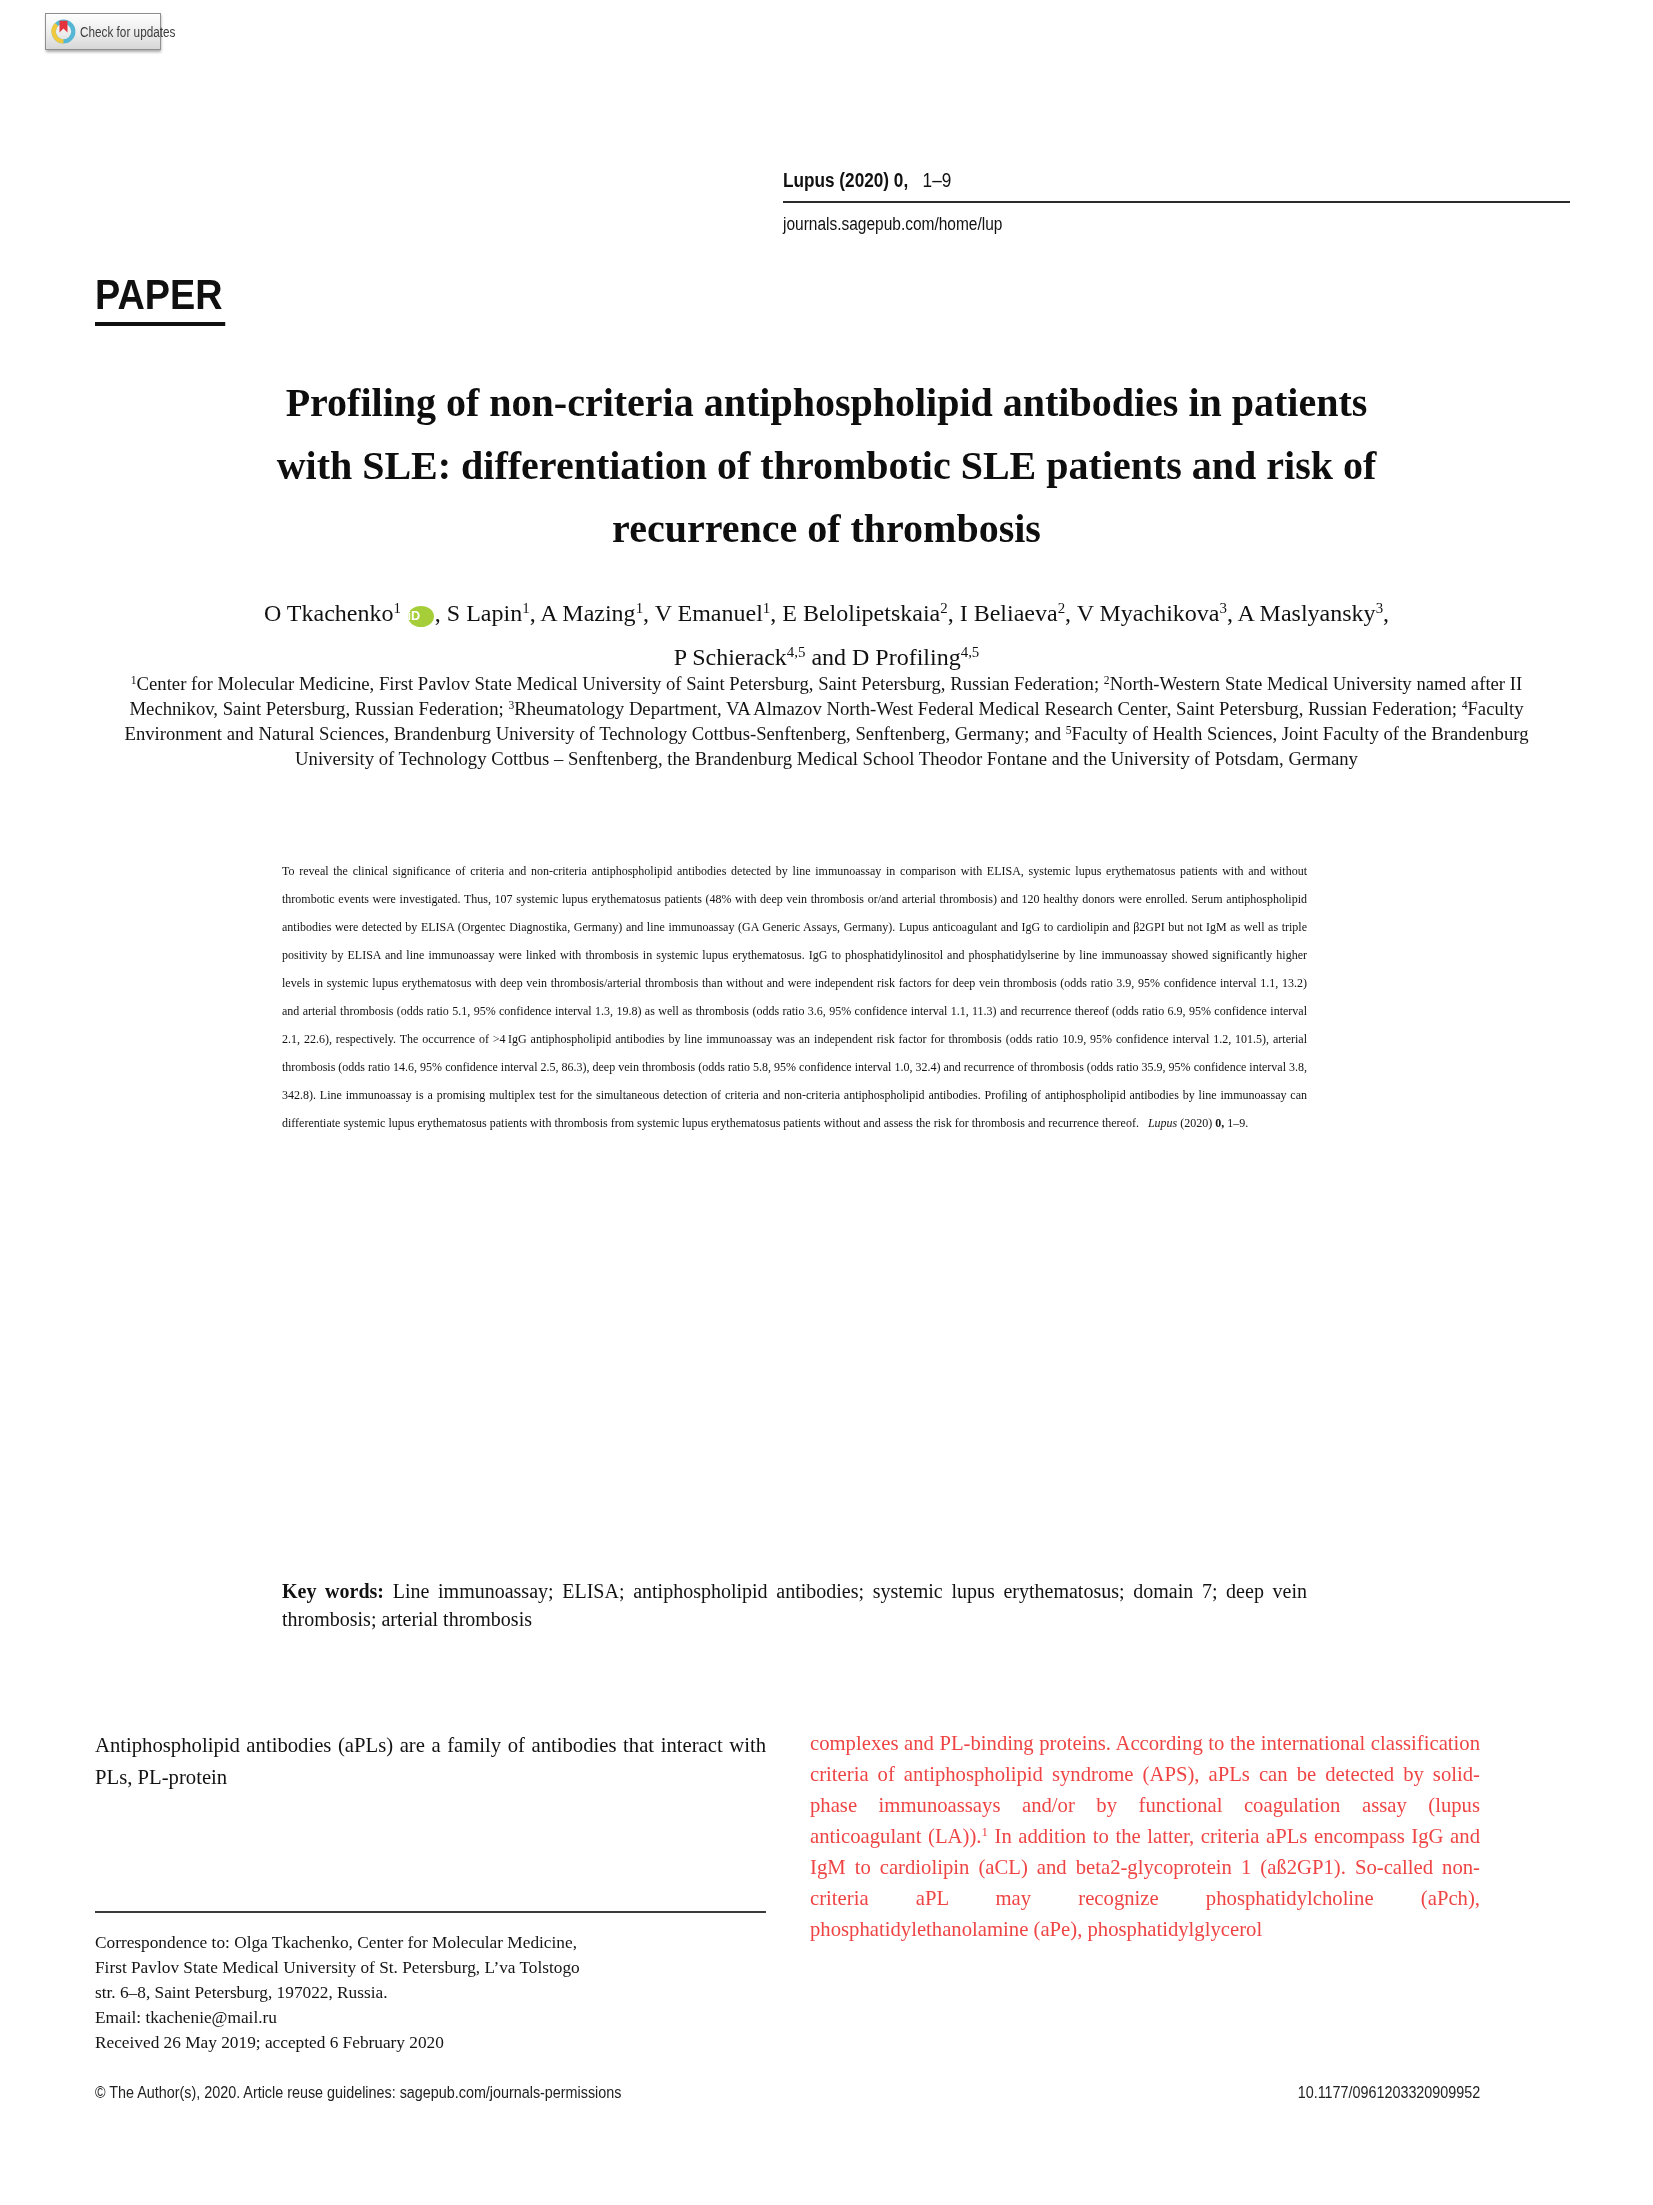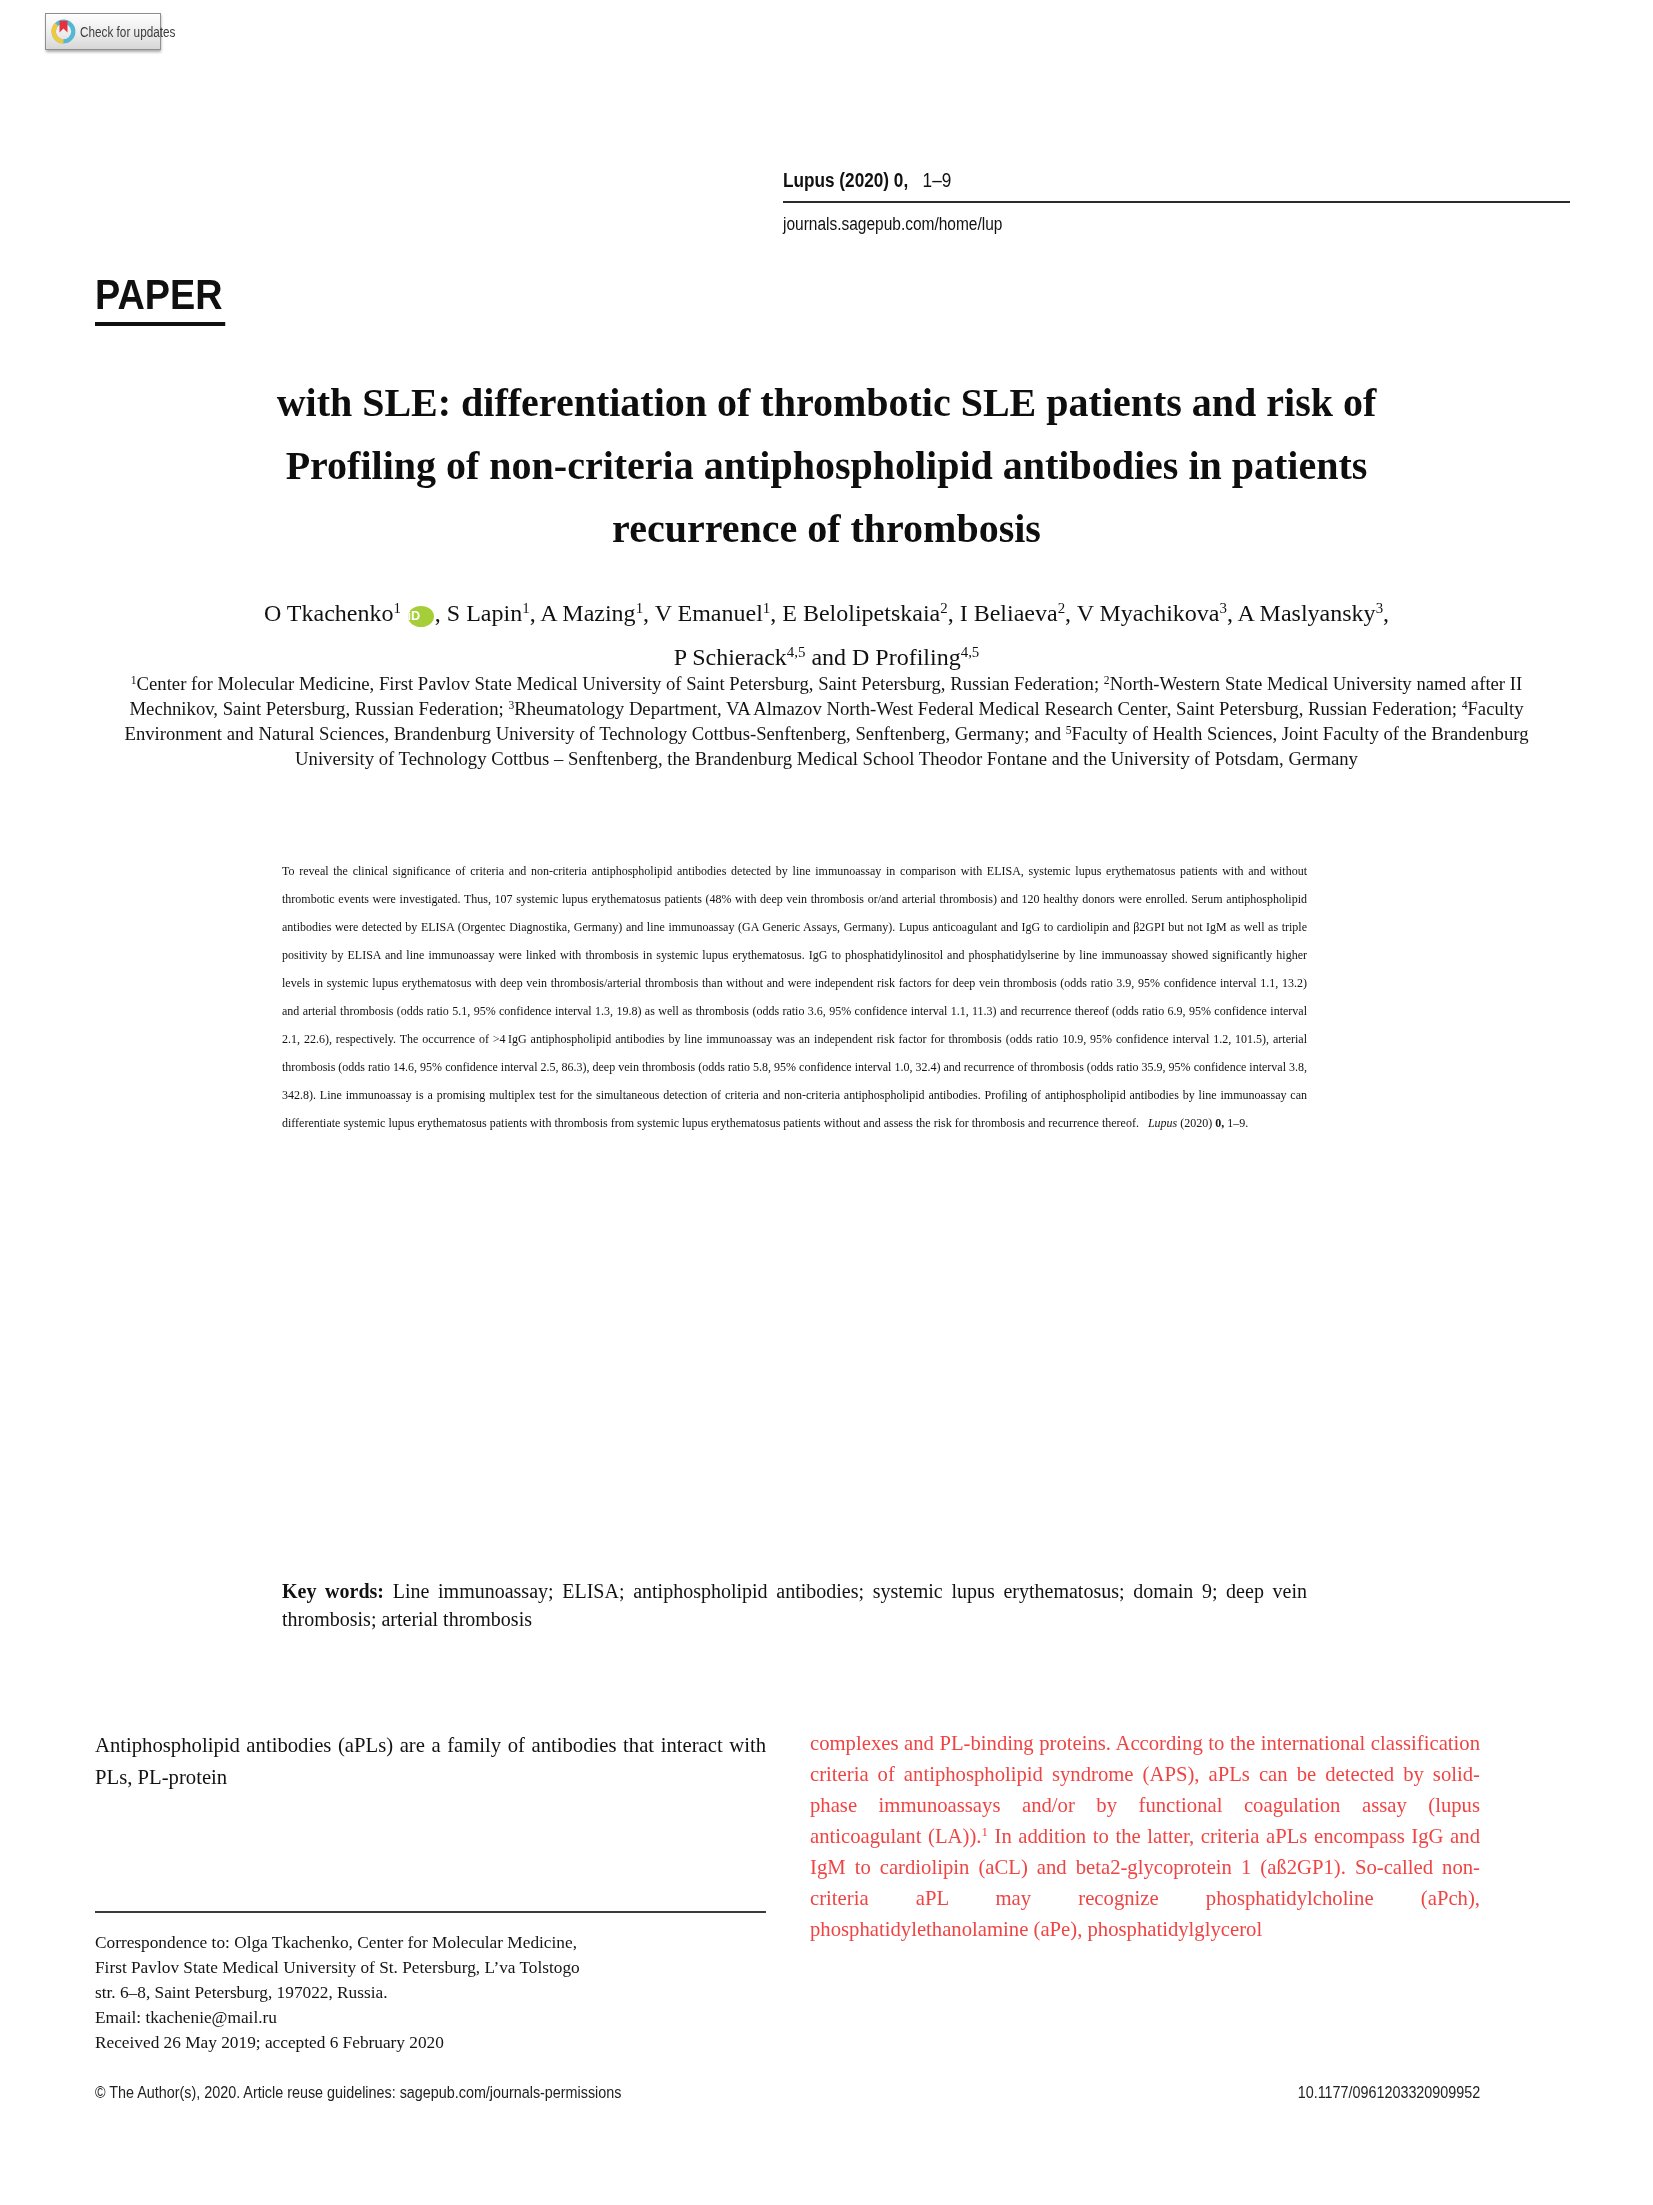--- a/index.html
+++ b/index.html
@@ -90,35 +90,35 @@
 
   <div class="jhead">
     <div class="cite"><span class="cond"><span class="bd">Lupus (2020) 0,</span><span>&nbsp;&nbsp;&nbsp;1–9</span></span></div>
     <div class="rule"></div>
     <div class="url"><span class="cond">journals.sagepub.com/home/lup</span></div>
   </div>
 
   <div class="paper-label">PAPER</div>
 
   <div class="title">
+    <div>Profiling of non-criteria antiphospholipid antibodies in patients</div>
     <div>with SLE: differentiation of thrombotic SLE patients and risk of</div>
-    <div>Profiling of non-criteria antiphospholipid antibodies in patients</div>
     <div>recurrence of thrombosis</div>
   </div>
 
   <div class="authors">
     <div class="aline"><span>O Tkachenko</span><span class="sup">1</span><span class="orcid">iD</span><span>, S Lapin</span><span class="sup">1</span><span>, A Mazing</span><span class="sup">1</span><span>, V Emanuel</span><span class="sup">1</span><span>, E Belolipetskaia</span><span class="sup">2</span><span>, I Beliaeva</span><span class="sup">2</span><span>, V Myachikova</span><span class="sup">3</span><span>, A Maslyansky</span><span class="sup">3</span><span>,</span></div>
     <div class="aline"><span>P Schierack</span><span class="sup">4,5</span><span> and D Profiling</span><span class="sup">4,5</span></div>
   </div>
 
   <div class="affils"><span class="sup">1</span><span>Center for Molecular Medicine, First Pavlov State Medical University of Saint Petersburg, Saint Petersburg, Russian Federation; </span><span class="sup">2</span><span>North-Western State Medical University named after II Mechnikov, Saint Petersburg, Russian Federation; </span><span class="sup">3</span><span>Rheumatology Department, VA Almazov North-West Federal Medical Research Center, Saint Petersburg, Russian Federation; </span><span class="sup">4</span><span>Faculty Environment and Natural Sciences, Brandenburg University of Technology Cottbus-Senftenberg, Senftenberg, Germany; and </span><span class="sup">5</span><span>Faculty of Health Sciences, Joint Faculty of the Brandenburg University of Technology Cottbus – Senftenberg, the Brandenburg Medical School Theodor Fontane and the University of Potsdam, Germany</span></div>
 
   <div class="abstract"><span>To reveal the clinical significance of criteria and non-criteria antiphospholipid antibodies detected by line immunoassay in comparison with ELISA, systemic lupus erythematosus patients with and without thrombotic events were investigated. Thus, 107 systemic lupus erythematosus patients (48% with deep vein thrombosis or/and arterial thrombosis) and 120 healthy donors were enrolled. Serum antiphospholipid antibodies were detected by ELISA (Orgentec Diagnostika, Germany) and line immunoassay (GA Generic Assays, Germany). Lupus anticoagulant and IgG to cardiolipin and β2GPI but not IgM as well as triple positivity by ELISA and line immunoassay were linked with thrombosis in systemic lupus erythematosus. IgG to phosphatidylinositol and phosphatidylserine by line immunoassay showed significantly higher levels in systemic lupus erythematosus with deep vein thrombosis/arterial thrombosis than without and were independent risk factors for deep vein thrombosis (odds ratio 3.9, 95% confidence interval 1.1, 13.2) and arterial thrombosis (odds ratio 5.1, 95% confidence interval 1.3, 19.8) as well as thrombosis (odds ratio 3.6, 95% confidence interval 1.1, 11.3) and recurrence thereof (odds ratio 6.9, 95% confidence interval 2.1, 22.6), respectively. The occurrence of &gt;4 IgG antiphospholipid antibodies by line immunoassay was an independent risk factor for thrombosis (odds ratio 10.9, 95% confidence interval 1.2, 101.5), arterial thrombosis (odds ratio 14.6, 95% confidence interval 2.5, 86.3), deep vein thrombosis (odds ratio 5.8, 95% confidence interval 1.0, 32.4) and recurrence of thrombosis (odds ratio 35.9, 95% confidence interval 3.8, 342.8). Line immunoassay is a promising multiplex test for the simultaneous detection of criteria and non-criteria antiphospholipid antibodies. Profiling of antiphospholipid antibodies by line immunoassay can differentiate systemic lupus erythematosus patients with thrombosis from systemic lupus erythematosus patients without and assess the risk for thrombosis and recurrence thereof.&nbsp;&nbsp; </span><span class="it">Lupus</span><span> (2020) </span><span class="bd">0,</span><span> 1–9.</span></div>
 
-  <div class="keywords"><span class="bd">Key words: </span><span>Line immunoassay; ELISA; antiphospholipid antibodies; systemic lupus erythematosus; domain 9; deep vein thrombosis; arterial thrombosis</span></div>
+  <div class="keywords"><span class="bd">Key words: </span><span>Line immunoassay; ELISA; antiphospholipid antibodies; systemic lupus erythematosus; domain 7; deep vein thrombosis; arterial thrombosis</span></div>
 
   <div class="col1">
     <p>Antiphospholipid antibodies (aPLs) are a family of antibodies that interact with PLs, PL-protein</p>
   </div>
 
   <div class="footnote">
     <div class="frule"></div>
     <div class="flines">
       <div>Correspondence to: Olga Tkachenko, Center for Molecular Medicine,</div>
       <div>First Pavlov State Medical University of St. Petersburg, L’va Tolstogo</div>

